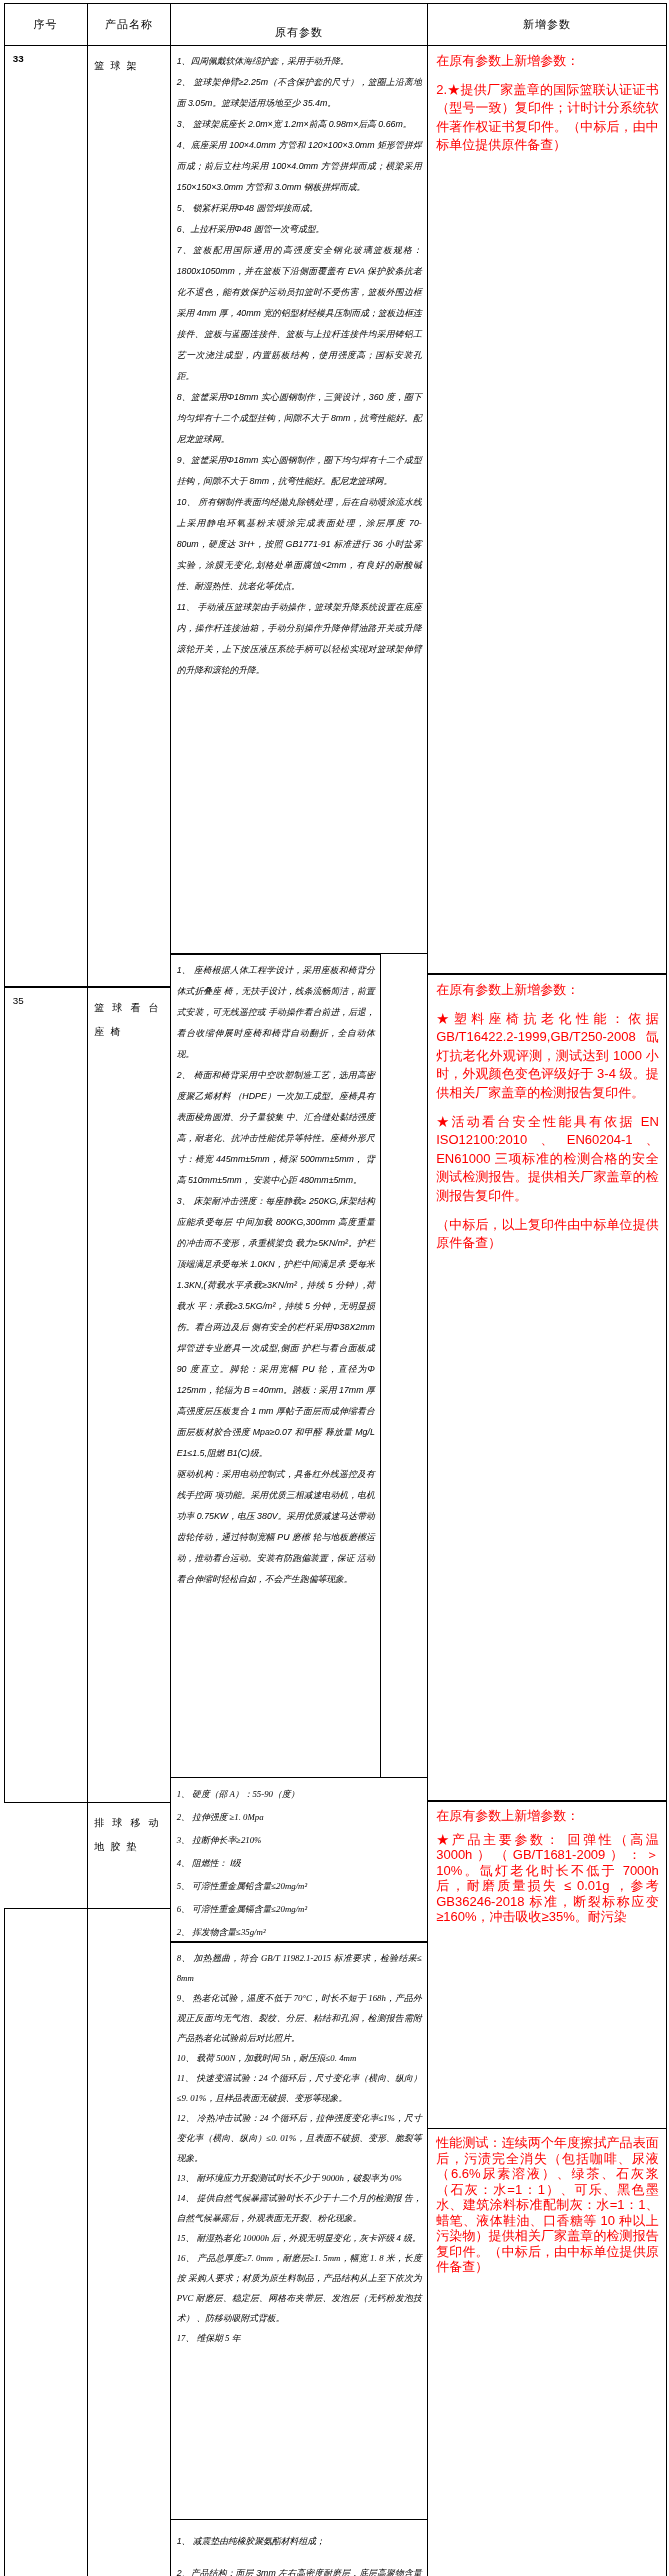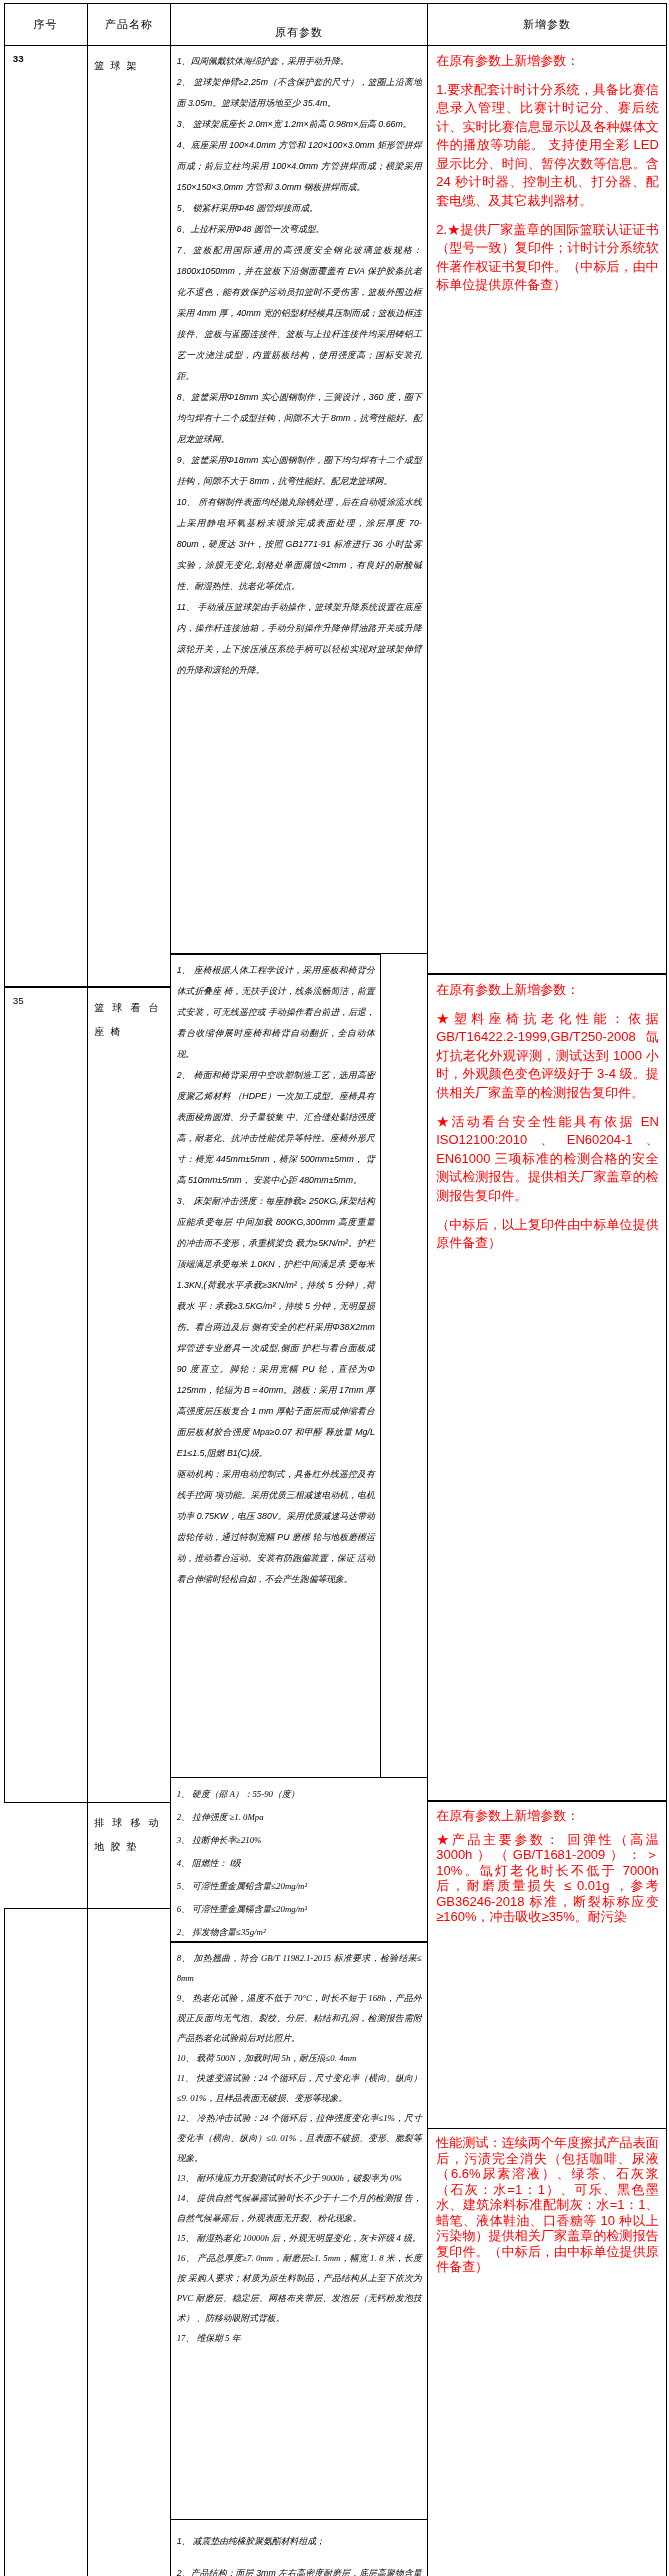--- a/index.html
+++ b/index.html
@@ -87,21 +87,20 @@
   <div class="cell orig" style="left:170px;top:2519px;width:258px;height:535px">
     <div class="sans lh62">
         <div class="para">1、 减震垫由纯橡胶聚氨酯材料组成；</div>
         <div class="para">2、产品结构：面层 3mm 左右高密度耐磨层，底层高聚物含量 70%左右纯橡胶颗粒。</div>
       </div>
 
   </div>
 
   <div class="cell added sans alh36" style="left:427px;top:45px;width:240px;height:929px">
       <div class="para">在原有参数上新增参数：</div>
-      <div class="para">1.要求配套计时计分系统，具备比赛信息录入管理、比赛计时记分、赛后统计、实时比赛信息显示以及各种媒体文件的播放等功能。 支持使用全彩 LED 显示比分、时间、暂停次数等信息。含 24 秒计时器、控制主机、打分器、配套电缆、及其它裁判器材。</div>
       <div class="para">2.★提供厂家盖章的国际篮联认证证书（型号一致）复印件；计时计分系统软件著作权证书复印件。（中标后，由中标单位提供原件备查）</div>
     </div>
   <div class="cell added sans alh36" style="left:427px;top:974px;width:240px;height:827px">
       <div class="para">在原有参数上新增参数：</div>
       <div class="para">★塑料座椅抗老化性能：依据 GB/T16422.2-1999,GB/T250-2008 氙灯抗老化外观评测，测试达到 1000 小时，外观颜色变色评级好于 3-4 级。提供相关厂家盖章的检测报告复印件。</div>
       <div class="para">★活动看台安全性能具有依据 EN ISO12100:2010、EN60204-1、EN61000 三项标准的检测合格的安全测试检测报告。提供相关厂家盖章的检测报告复印件。</div>
       <div class="para">（中标后，以上复印件由中标单位提供原件备查）</div>
     </div>
   <div class="cell added sans alh30" style="left:427px;top:1801px;width:240px;height:328px">
       <div class="para">在原有参数上新增参数：</div>

